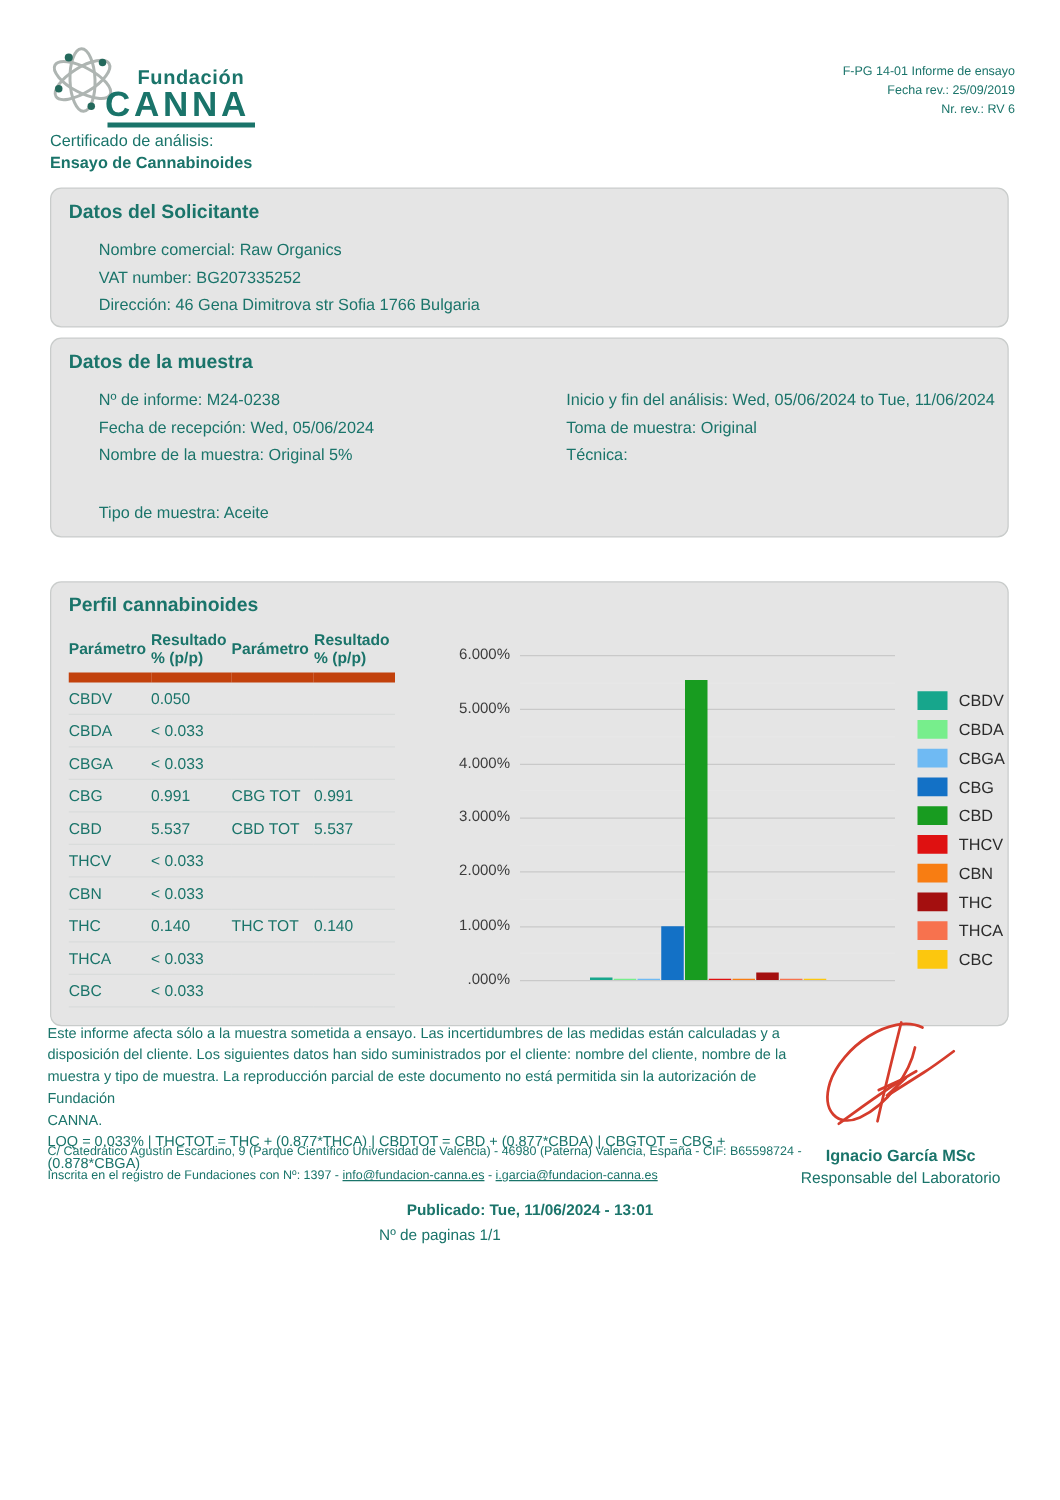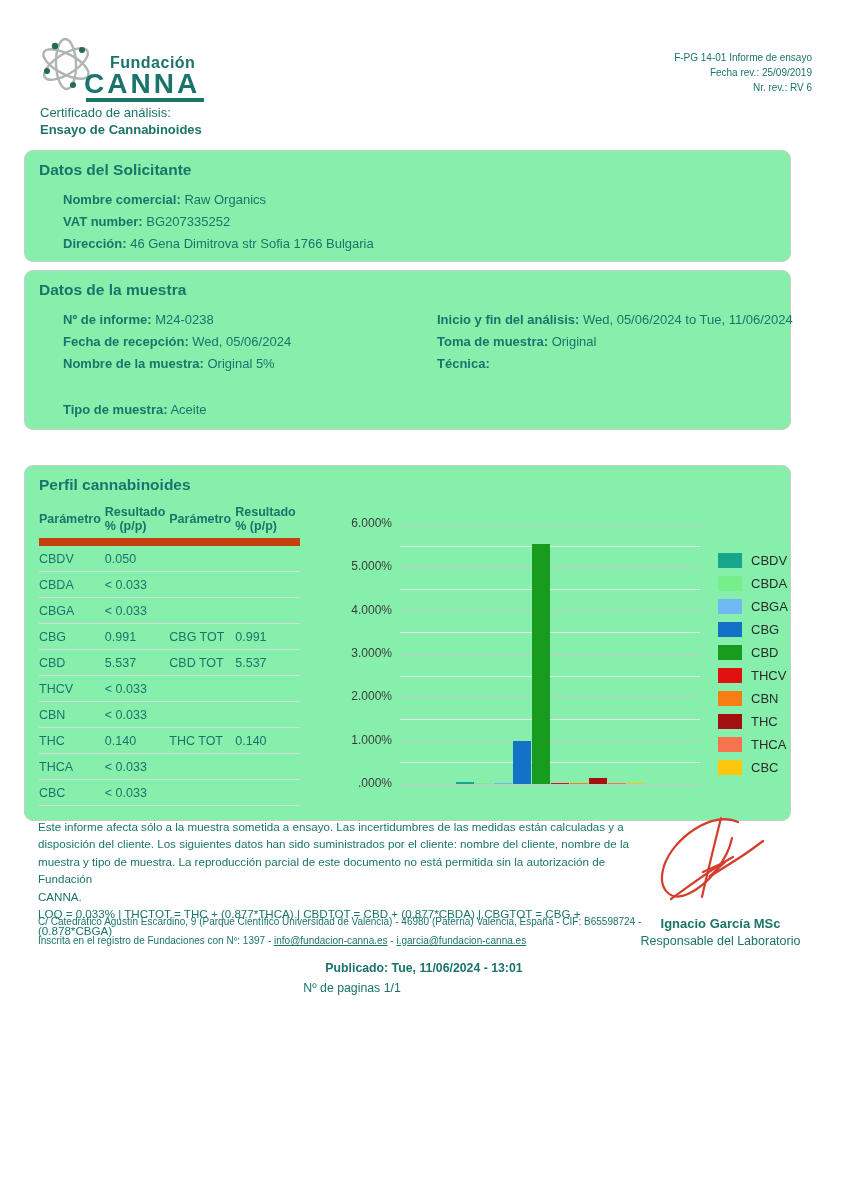--- a/index.html
+++ b/index.html
@@ -8,27 +8,27 @@
   
   .logo-block{position:absolute;left:36px;top:32px;width:220px;height:72px;}
   .logo-icon{position:absolute;left:0;top:2px;}
   .brand-top{position:absolute;left:62px;top:22px;font-size:16px;font-weight:bold;letter-spacing:.5px;margin-left:12px;}
   .brand-main{position:absolute;left:48px;top:36px;font-size:28px;font-weight:bold;letter-spacing:3px;}
   .brand-underline{position:absolute;left:50px;top:66px;width:118px;height:4px;background:#1A746A;}
   .docref{position:absolute;right:36px;top:50px;text-align:right;font-size:10px;line-height:15px;}
   .cert{position:absolute;left:40px;top:104px;font-size:13px;line-height:17px;}
   .cert .b{font-weight:bold;}
   
-  .box{position:absolute;left:24px;width:765px;border:1.6px solid #c9cccb;border-radius:9px;background:#86efac;}
+  .box{position:absolute;left:40px;width:765px;border:1.6px solid #c9cccb;border-radius:9px;background:#e5e5e5;}
   .box-title{position:absolute;left:14px;top:10px;font-size:15.5px;font-weight:bold;}
   #box-solicitante{top:150px;height:110px;}
   #box-muestra{top:270px;height:158px;}
   #box-perfil{top:450px;height:354px;margin-top:15px;}
   .field{font-size:13px;line-height:22px;white-space:nowrap;}
-  .flabel{font-weight:bold;padding-left:24px;}
+  .flabel{font-weight:normal;padding-left:24px;}
   .fields-left{position:absolute;left:14px;top:38px;}
   .fields-right{position:absolute;left:388px;top:38px;width:372px;}
   .tecnica-text{font-size:13px;line-height:22px;white-space:normal;}
   .tipo-field{position:absolute;left:14px;top:128px;}
   
   .ctable{position:absolute;left:14px;top:36px;border-collapse:collapse;font-size:12.5px;color:#1A746A;}
   .ctable th{font-weight:bold;text-align:left;vertical-align:middle;padding:3px 4px 5px 0;border-bottom:8px solid #c2410c;line-height:14px;}
   .ctable td{padding:0 4px 0 0;height:25px;border-bottom:1px solid #d9dcdb;vertical-align:middle;}
   .ctable .c1{width:58px;} .ctable .c2{width:60px;} .ctable .c3{width:62px;} .ctable .c4{width:52px;}
   

